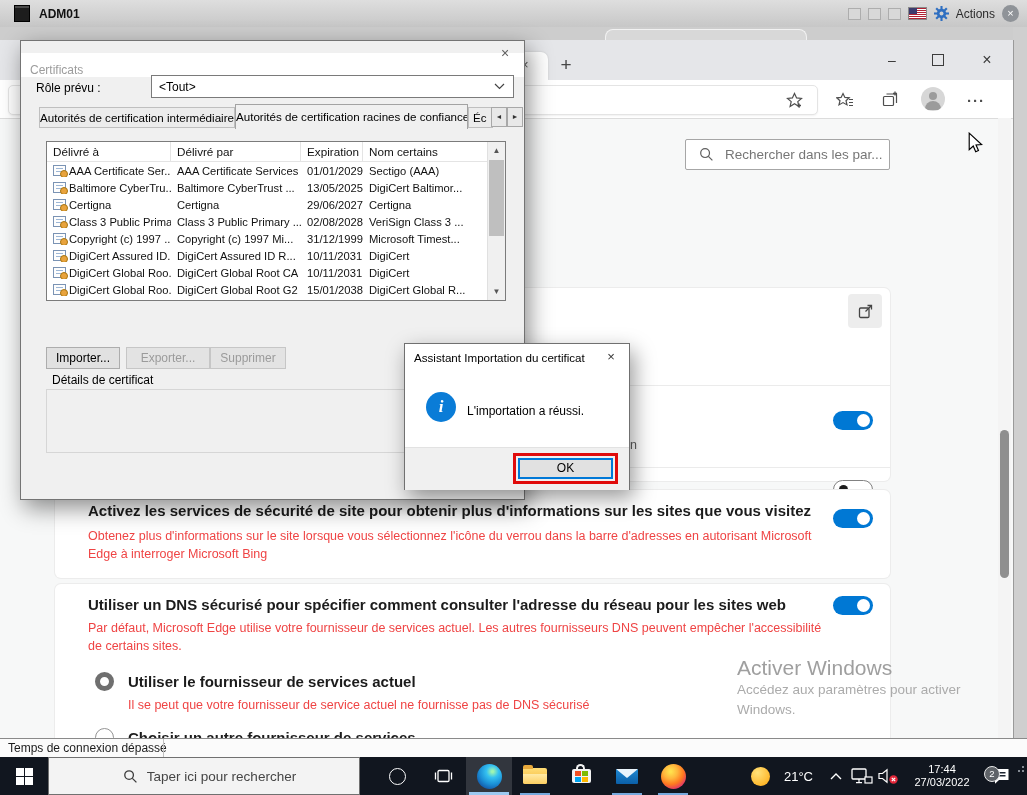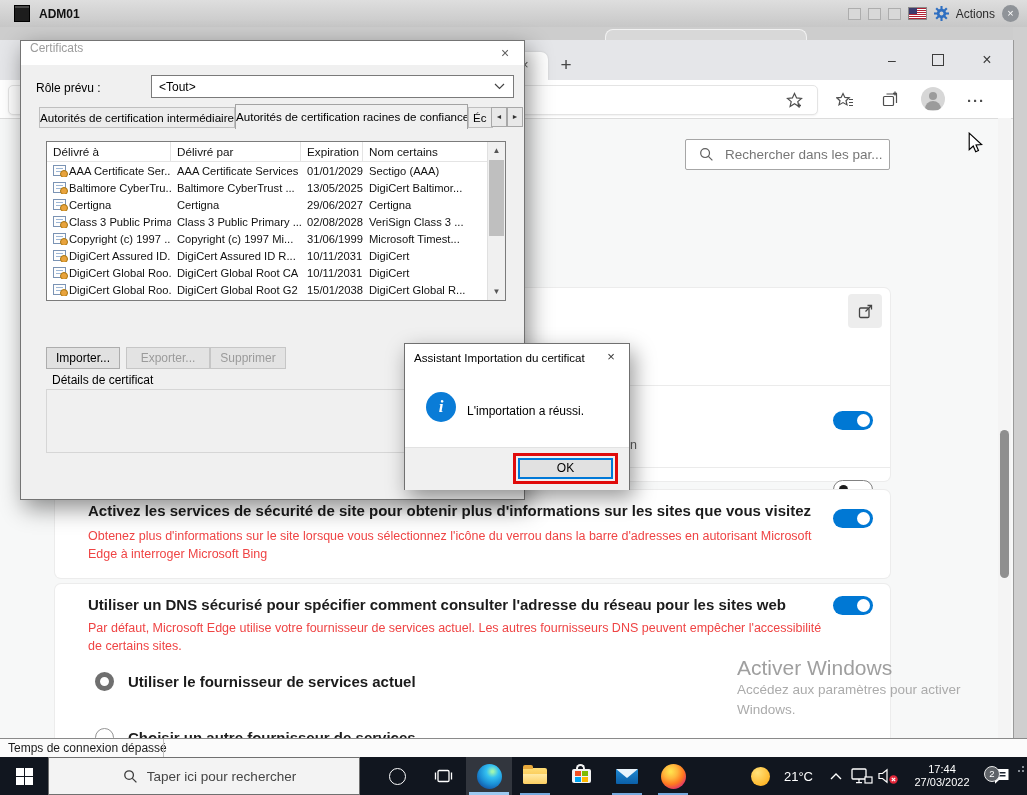--- a/index.html
+++ b/index.html
@@ -69,21 +69,21 @@
   .extlink-btn{position:absolute;right:8px;top:6px;width:34px;height:34px;background:#ededed;border-radius:4px;
                display:flex;align-items:center;justify-content:center}
   .wm1{font-size:21px;color:#9f9f9f}
   .wm2{font-size:13.5px;color:#ababab;line-height:20px}
   .pg-scroll-track{left:998px;top:78px;width:13px;height:638px;background:#f4f4f4}
   .pg-scroll-thumb{left:1000px;top:390px;width:9px;height:148px;background:#8f8f8f;border-radius:5px}
 
   
   .certdlg{left:20px;top:40px;width:505px;height:460px;background:#f0f0f0;border:1px solid #747474;
            box-shadow:4px 8px 22px rgba(0,0,0,.45);box-sizing:border-box}
-  .certdlg-title{left:0;top:0;width:100%;height:24px;background:#fff;display:flex;align-items:flex-start}
+  .certdlg-title{left:0;top:12px;width:100%;height:24px;background:#fff;display:flex;align-items:flex-end}
   .certdlg-title span{margin-left:9px;font-size:12px;color:#9c9c9c}
   .dlg-x{position:absolute;right:0;top:0;width:38px;height:24px;text-align:center;line-height:24px;
          font-size:14px;color:#5f5f5f}
   .role-label{left:15px;top:40px;font-size:12px;color:#000}
   .combo{left:130px;top:34px;width:363px;height:23px;background:#fff;border:1px solid #7a7a7a;box-sizing:border-box;
          display:flex;align-items:center}
   .combo span{margin-left:7px;font-size:12px;color:#000}
   .combo-chev{margin-left:auto;margin-right:8px}
   .tab{position:absolute;font-size:11.6px;color:#000;background:#f0f0f0;border:1px solid #bfbfbf;
        box-sizing:border-box;text-align:center;overflow:hidden;white-space:nowrap}
@@ -276,20 +276,21 @@
       <div class="toggle-on" style="right:17px;top:19px"></div>
       <div class="abs set-desc" style="left:33px;top:37px;width:752px">Obtenez plus d'informations sur le site lorsque vous sélectionnez l'icône du verrou dans la barre d'adresses en autorisant Microsoft Edge à interroger Microsoft Bing</div>
     </div>
 
     <div class="abs card" style="left:55px;top:544px;width:835px;height:172px">
       <div class="abs set-title" style="left:33px;top:12px">Utiliser un DNS sécurisé pour spécifier comment consulter l'adresse du réseau pour les sites web</div>
       <div class="toggle-on" style="right:17px;top:12px"></div>
       <div class="abs set-desc" style="left:33px;top:35px;width:745px">Par défaut, Microsoft Edge utilise votre fournisseur de services actuel. Les autres fournisseurs DNS peuvent empêcher l'accessibilité de certains sites.</div>
       <div class="radio-on" style="left:40px;top:88px"></div>
       <div class="abs set-title" style="left:73px;top:89px">Utiliser le fournisseur de services actuel</div>
+      <div class="abs set-desc" style="left:73px;top:112px;width:700px">Il se peut que votre fournisseur de service actuel ne fournisse pas de DNS sécurisé</div>
       <div class="radio-off" style="left:40px;top:144px"></div>
       <div class="abs set-title" style="left:73px;top:145px">Choisir un autre fournisseur de services</div>
     </div>
 
     <div class="abs" style="left:737px;top:616px;z-index:6">
       <div class="wm1">Activer Windows</div>
       <div class="wm2">Accédez aux paramètres pour activer</div>
       <div class="wm2">Windows.</div>
     </div>
 
@@ -360,21 +361,21 @@
             <div class="tcell w1">Class 3 Public Primary ...</div>
             <div class="tcell w2">02/08/2028</div>
             <div class="tcell w3">VeriSign Class 3 ...</div>
           </div>
           <div class="trow">
             <div class="tcell w0">
               <span class="cert-ico"></span>
               <span>Copyright (c) 1997 ...</span>
             </div>
             <div class="tcell w1">Copyright (c) 1997 Mi...</div>
-            <div class="tcell w2">31/06/1999</div>
+            <div class="tcell w2">31/12/1999</div>
             <div class="tcell w3">Microsoft Timest...</div>
           </div>
           <div class="trow">
             <div class="tcell w0">
               <span class="cert-ico"></span>
               <span>DigiCert Assured ID...</span>
             </div>
             <div class="tcell w1">DigiCert Assured ID R...</div>
             <div class="tcell w2">10/11/2031</div>
             <div class="tcell w3">DigiCert</div>

